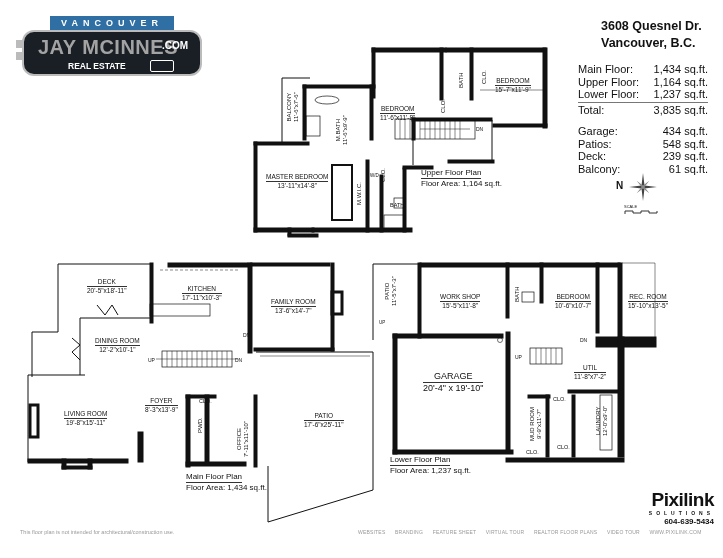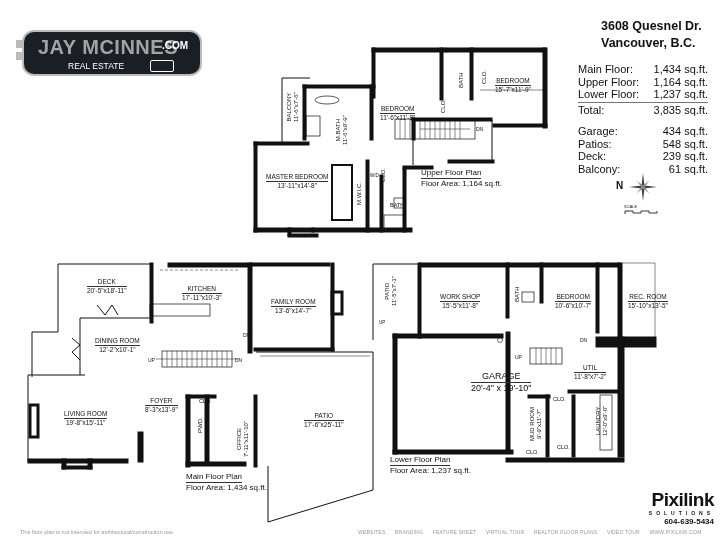--- a/index.html
+++ b/index.html
@@ -4,21 +4,21 @@
 <style>
   html,body{margin:0;padding:0;background:#fff;}
   body{width:723px;height:558px;position:relative;overflow:hidden;font-family:"Liberation Sans",sans-serif;color:#111;}
   .abs{position:absolute;}
   
   .logo{left:14px;top:14px;width:190px;height:66px;}
   .logo-top{position:absolute;left:36px;top:2px;width:124px;height:14px;background:#2f6fa3;color:#fff;font-size:9px;font-weight:bold;letter-spacing:5px;text-align:center;line-height:14px;}
   .logo-body{position:absolute;left:8px;top:16px;width:180px;height:46px;background:#1a1f26;border-radius:12px;border:2px solid #bbb;box-sizing:border-box;}
   .logo-name{position:absolute;left:14px;top:4px;color:#a3a3a3;font-size:20px;font-weight:bold;letter-spacing:0.5px;}
   .logo-com{position:absolute;left:138px;top:8px;color:#fff;font-size:10px;font-weight:bold;}
-  .logo-re{position:absolute;left:44px;top:29px;color:#fff;font-size:8.5px;font-weight:normal;}
+  .logo-re{position:absolute;left:44px;top:29px;color:#fff;font-size:8.5px;font-weight:bold;}
   .logo-badge{position:absolute;left:126px;top:28px;width:22px;height:10px;border:1px solid #fff;border-radius:2px;}
   .logo-tab{position:absolute;left:2px;top:26px;width:8px;height:8px;background:#bbb;}
   .logo-tab2{position:absolute;left:2px;top:38px;width:8px;height:8px;background:#bbb;}
   
   .addr{left:578px;top:18px;font-size:12.5px;font-weight:bold;line-height:17px;margin-left:23px;}
   .stats{left:578px;top:56px;width:130px;font-size:11px;line-height:12.5px;margin-top:7px;}
   .stat-row{display:flex;justify-content:space-between;}
   .stat-row.total{border-top:1px solid #777;margin-top:1px;padding-top:1px;}
   .gap{height:9px;}
   
@@ -45,20 +45,21 @@
 
 <div class="abs logo">
   <div class="logo-tab"></div>
   <div class="logo-tab2"></div>
   <div class="logo-body">
     <span class="logo-name">JAY MCINNES</span>
     <span class="logo-com">.COM</span>
     <span class="logo-re">REAL ESTATE</span>
     <span class="logo-badge"></span>
   </div>
+  <div class="logo-top">VANCOUVER</div>
 </div>
 
 <div class="abs addr">
   <div>3608 Quesnel Dr.</div>
   <div>Vancouver, B.C.</div>
 </div>
 
 <div class="abs stats">
   <div class="stat-row">
       <span>Main Floor:</span>
@@ -287,21 +288,21 @@
 <div class="label" style="left:148px;top:356px;font-size:5px;">UP</div>
 <div class="label" style="left:235px;top:356px;font-size:5px;">DN</div>
 <div class="label" style="left:243px;top:331px;font-size:5px;">DN</div>
 <div class="plan-cap" style="left:186px;top:472px;"><span class="t">Main Floor Plan</span><br><span>Floor Area: 1,434 sq.ft.</span></div>
 
 <div class="vlabel" style="left:384px;top:306px;"><span>PATIO</span><br><span>11'-5"x7'-3"</span></div>
 <div class="label" style="left:440px;top:293px;"><span>WORK SHOP</span><span class="dim">15'-5"x11'-8"</span></div>
 <div class="vlabel" style="left:514px;top:302px;">BATH</div>
 <div class="label" style="left:555px;top:293px;"><span>BEDROOM</span><span class="dim">10'-6"x10'-7"</span></div>
 <div class="label" style="left:628px;top:293px;"><span>REC. ROOM</span><span class="dim">15'-10"x13'-5"</span></div>
-<div class="label" style="left:423px;top:371px;font-size:9px;line-height:11px;margin-left:48px;"><span>GARAGE</span><span class="dim">20'-4" x 19'-10"</span></div>
+<div class="label" style="left:423px;top:371px;font-size:9px;line-height:11px;"><span>GARAGE</span><span class="dim">20'-4" x 19'-10"</span></div>
 <div class="label" style="left:574px;top:364px;"><span>UTIL</span><span class="dim">11'-8"x7'-2"</span></div>
 <div class="vlabel" style="left:529px;top:441px;"><span>MUD ROOM</span><br><span>9'-9"x11'-7"</span></div>
 <div class="vlabel" style="left:595px;top:436px;"><span>LAUNDRY</span><br><span>12'-0"x9'-0"</span></div>
 <div class="label" style="left:553px;top:395px;font-size:5.5px;">CLO.</div>
 <div class="label" style="left:526px;top:448px;font-size:5.5px;">CLO.</div>
 <div class="label" style="left:557px;top:443px;font-size:5.5px;">CLO.</div>
 <div class="label" style="left:379px;top:319px;font-size:4.5px;">UP</div>
 <div class="label" style="left:515px;top:353px;font-size:5px;">UP</div>
 <div class="label" style="left:580px;top:336px;font-size:5px;">DN</div>
 <div class="plan-cap" style="left:390px;top:455px;"><span class="t">Lower Floor Plan</span><br><span>Floor Area: 1,237 sq.ft.</span></div>

